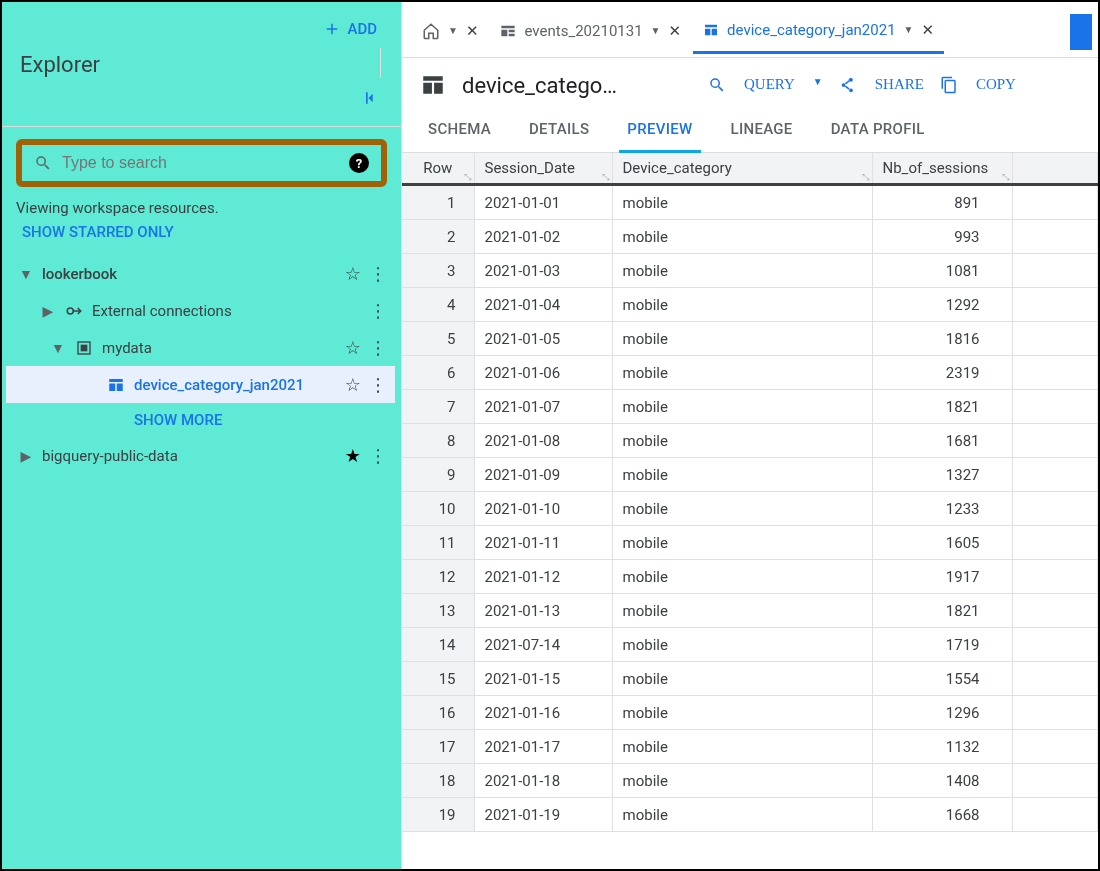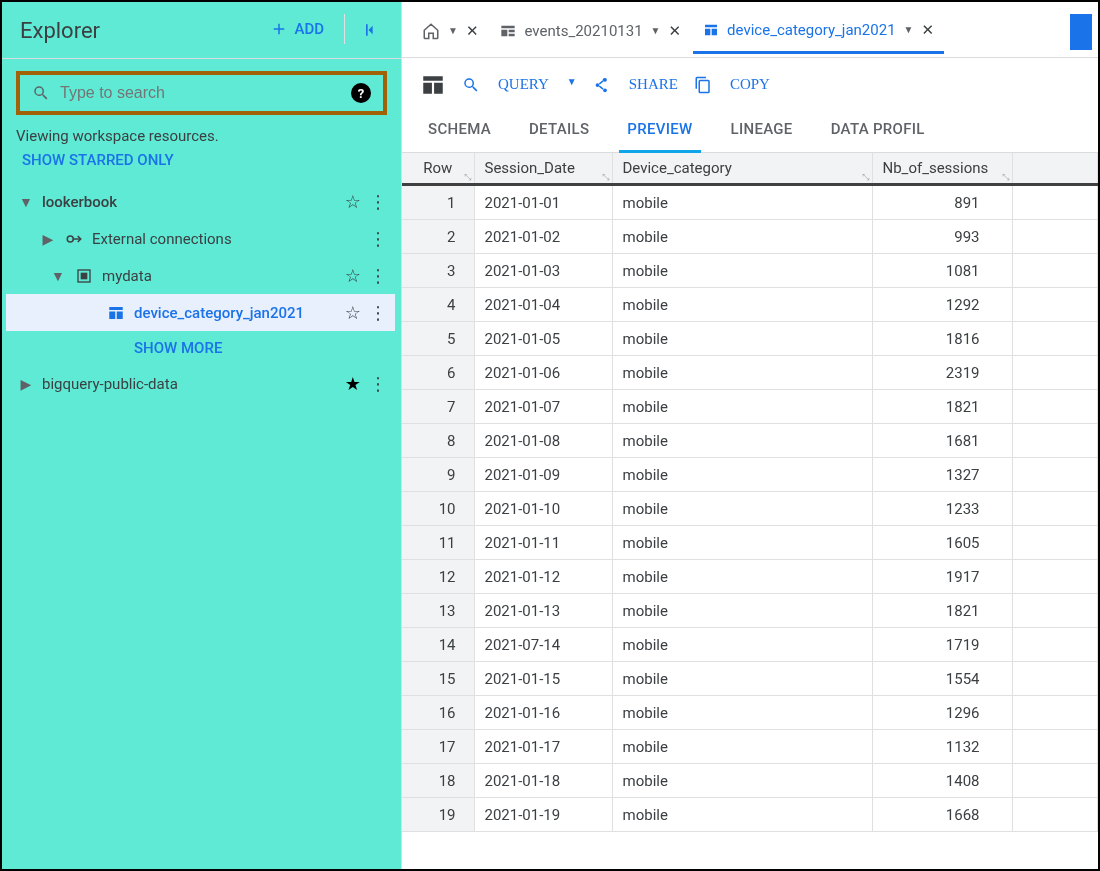--- a/index.html
+++ b/index.html
@@ -27,32 +27,32 @@
     align-items: center;
     justify-content: space-between;
     padding: 12px 14px 12px 18px;
     border-bottom: 1px solid #dadce0;
   }
   .sidebar-header h1 {
     font-size: 22px;
     font-weight: 400;
     color: #3c4043;
   }
-  .header-actions { display: flex; align-items: flex-start; gap: 4px; }
+  .header-actions { display: flex; align-items: flex-end; gap: 4px; flex-direction: column; }
   .add-btn {
     display: flex; align-items: center; gap: 6px;
     color: #1a73e8; font-weight: 500; font-size: 15px;
     padding: 6px 10px; cursor: pointer;
   }
   .vdiv { width: 1px; height: 30px; background: #e0e0e0; margin: 0 6px; }
   .collapse-btn { color: #1a73e8; padding: 6px; cursor: pointer; font-size: 18px; }
   .search-wrap { padding: 12px 14px 6px 14px; }
   .search-box {
     display: flex; align-items: center;
-    border: 4px solid #a16207; border-radius: 0;
+    border: 6px solid #a16207; border-radius: 6px;
     padding: 8px 12px; gap: 10px;
   }
   .search-box input {
     flex: 1; border: none; outline: none; font-size: 16px;
     color: #5f6368; background: transparent;
   }
   .help-icon {
     width: 20px; height: 20px; border-radius: 50%;
     background: #000; color: #fff; font-size: 13px; font-weight: bold;
     display: flex; align-items: center; justify-content: center;
@@ -285,20 +285,21 @@
       <div style="flex:1"></div>
       <div style="background:#1a73e8;width:22px;height:36px;"></div>
     </div>
 
     <div class="page-header">
       <span>
         <svg width="26" height="26" viewBox="0 0 24 24" fill="#3c4043">
             <path d="M3 4h18v4H3zM3 10h8v10H3zM13 10h8v10h-8z"></path>
           </svg>
       </span>
+      <h2>device_catego…</h2>
       <div class="action-btn">
         <svg width="18" height="18" viewBox="0 0 24 24" fill="#1a73e8">
             <path d="M15.5 14h-.79l-.28-.27A6.471 6.471 0 0016 9.5 6.5 6.5 0 109.5 16a6.47 6.47 0 004.23-1.57l.27.28v.79l5 5L20.49 19l-5-5zM9.5 14A4.5 4.5 0 1114 9.5 4.5 4.5 0 019.5 14z"></path>
           </svg>
         <span>QUERY</span>
         <span style="font-size:10px;color:#1a73e8;">▼</span>
       </div>
       <div class="action-btn">
         <svg width="18" height="18" viewBox="0 0 24 24" fill="#1a73e8">
             <path d="M15 8a3 3 0 10-2.83-4H12a3 3 0 103 3zm-6 7a3 3 0 100-6 3 3 0 000 6zm6 1a3 3 0 102.83 4H18a3 3 0 10-3-3zM12 11v2M9 9l3 2M9 15l3-2" fill="none"></path>

